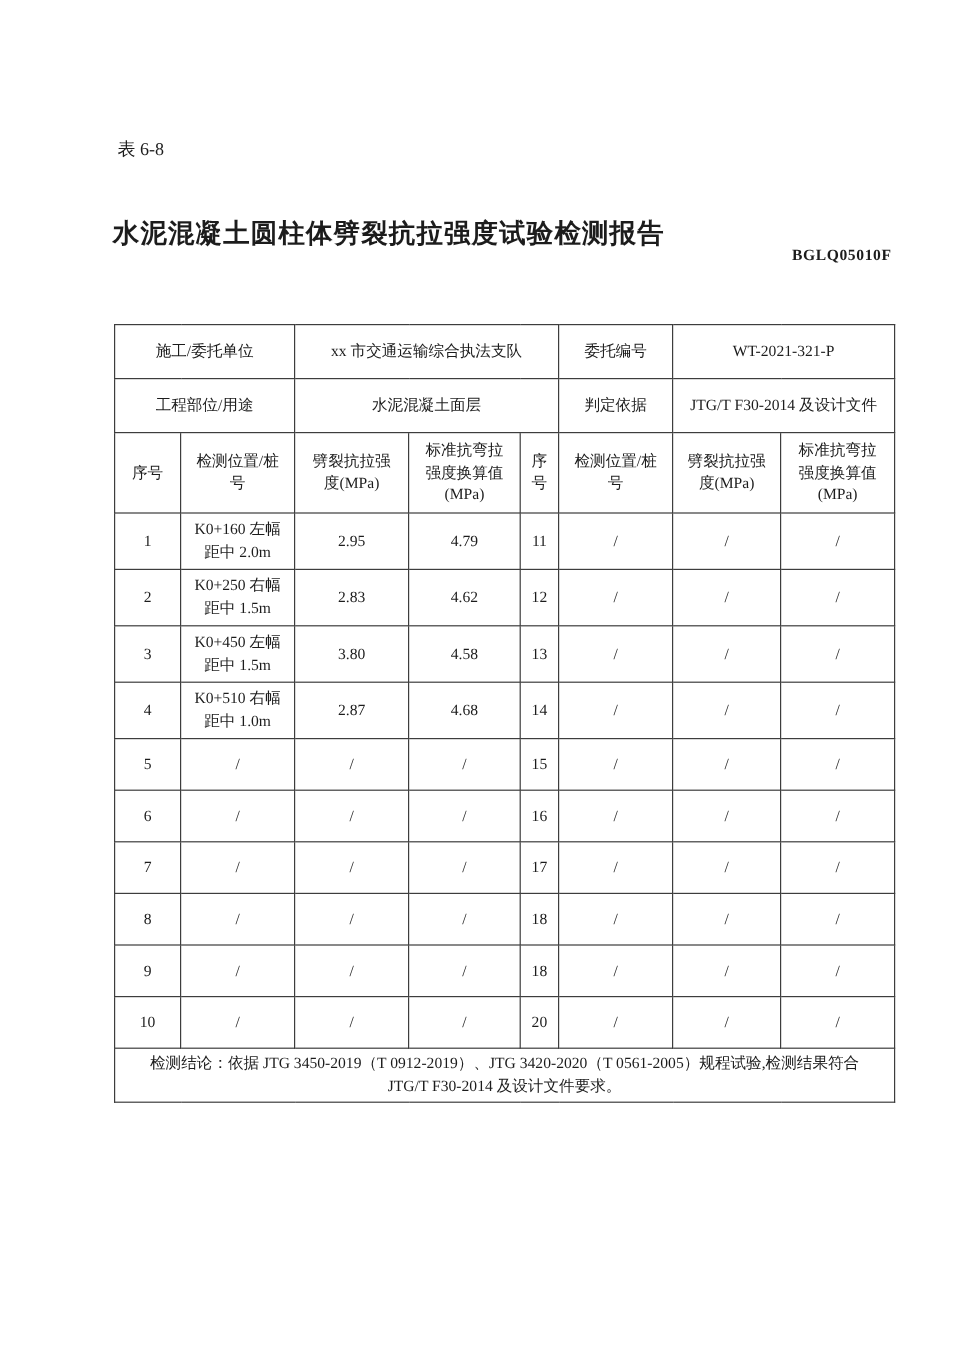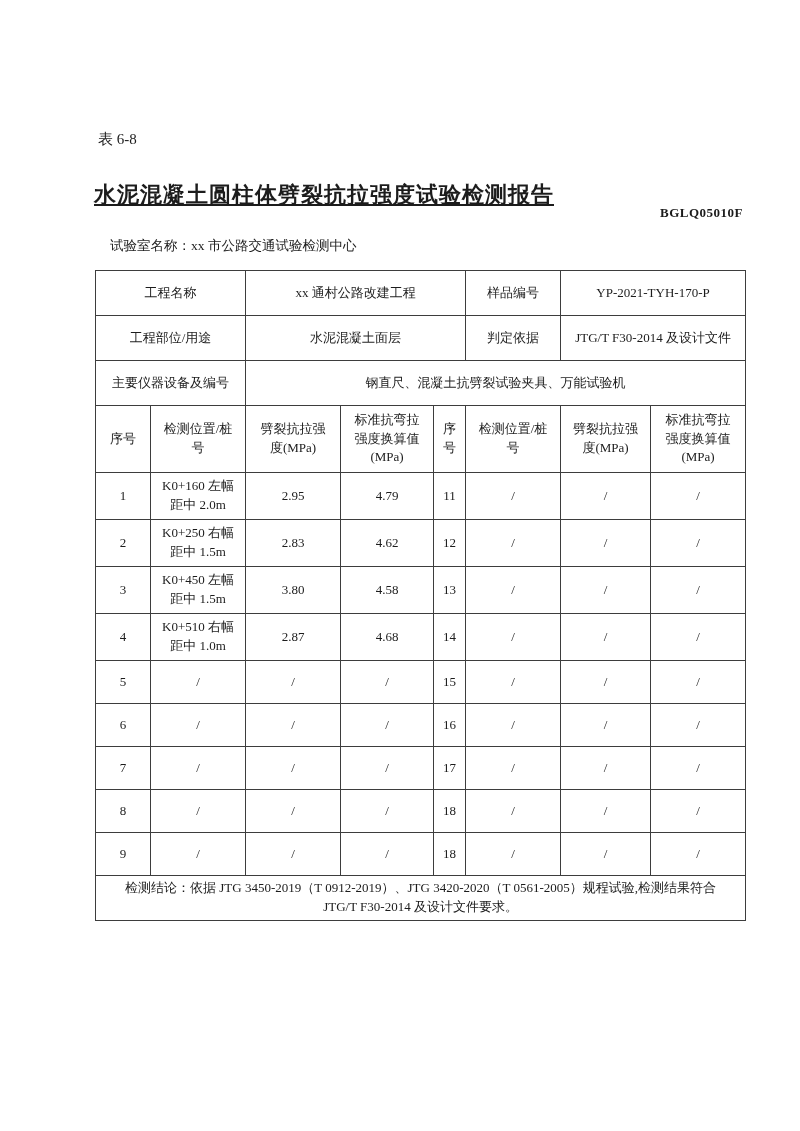--- a/index.html
+++ b/index.html
@@ -8,33 +8,32 @@
     width: 800px;
     height: 1131px;
     background: #ffffff;
     font-family: "Liberation Serif", "DejaVu Serif", serif;
     color: #1c1c1c;
     overflow: hidden;
   }
   .sheet-no {
     position: absolute;
     left: 98px;
-    top: 130px;
+    top: 115px;
     font-size: 15px;
   }
   .title {
     position: absolute;
     left: 0;
     top: 180px;
     width: 648px;
     text-align: center;
     font-size: 22px;
     font-weight: bold;
     letter-spacing: 1px;
-    text-decoration: underline;
   }
   .form-code {
     position: absolute;
     right: 57px;
     top: 205px;
     font-size: 13px;
     font-weight: bold;
     letter-spacing: 0.5px;
   }
   .report-no {
@@ -90,50 +89,45 @@
 
 <div class="page">
 
   <div class="sheet-no">表 6-8</div>
 
   <div class="title">水泥混凝土圆柱体劈裂抗拉强度试验检测报告</div>
 
   <div class="form-code">BGLQ05010F</div>
 
 
-  <div class="lab-name">试验室名称：xx 市公路交通试验检测中心</div>
 
   <table class="report">
     <colgroup>
       <col style="width:55px">
         <col style="width:95px">
         <col style="width:95px">
         <col style="width:93px">
       <col style="width:32px">
         <col style="width:95px">
         <col style="width:90px">
         <col style="width:95px">
     </colgroup>
 
     <tbody>
-    <tr class="h40">
-      <td colspan="2">工程名称</td>
-      <td colspan="3">xx 通村公路改建工程</td>
-      <td>样品编号</td>
-      <td colspan="2">YP-2021-TYH-170-P</td>
+        <tr class="h40">
+      <td colspan="2">施工/委托单位</td>
+      <td colspan="3">xx 市交通运输综合执法支队</td>
+      <td>委托编号</td>
+      <td colspan="2">WT-2021-321-P</td>
     </tr>
     <tr class="h40">
       <td colspan="2">工程部位/用途</td>
       <td colspan="3">水泥混凝土面层</td>
       <td>判定依据</td>
       <td colspan="2">JTG/T F30-2014 及设计文件</td>
-    </tr>
-    <tr class="h40">
-      <td colspan="2">主要仪器设备及编号</td>
-      <td colspan="6">钢直尺、混凝土抗劈裂试验夹具、万能试验机</td>
     </tr>
 
     <tr class="hdr">
       <td>序号</td>
       <td>检测位置/桩
 号</td>
       <td>劈裂抗拉强
 度(MPa)</td>
       <td>标准抗弯拉
 强度换算值
@@ -236,20 +230,30 @@
     <tr class="r38">
       <td>9</td>
       <td>/</td>
       <td>/</td>
       <td>/</td>
       <td>18</td>
       <td>/</td>
       <td>/</td>
       <td>/</td>
     </tr>
+    <tr class="r38">
+      <td>10</td>
+      <td>/</td>
+      <td>/</td>
+      <td>/</td>
+      <td>20</td>
+      <td>/</td>
+      <td>/</td>
+      <td>/</td>
+    </tr>
 
     <tr>
       <td class="concl" colspan="8">检测结论：依据 JTG 3450-2019（T 0912-2019）、JTG 3420-2020（T 0561-2005）规程试验,检测结果符合
 JTG/T F30-2014 及设计文件要求。</td>
     </tr>
   </tbody>
     </table>
 
 </div>
 

